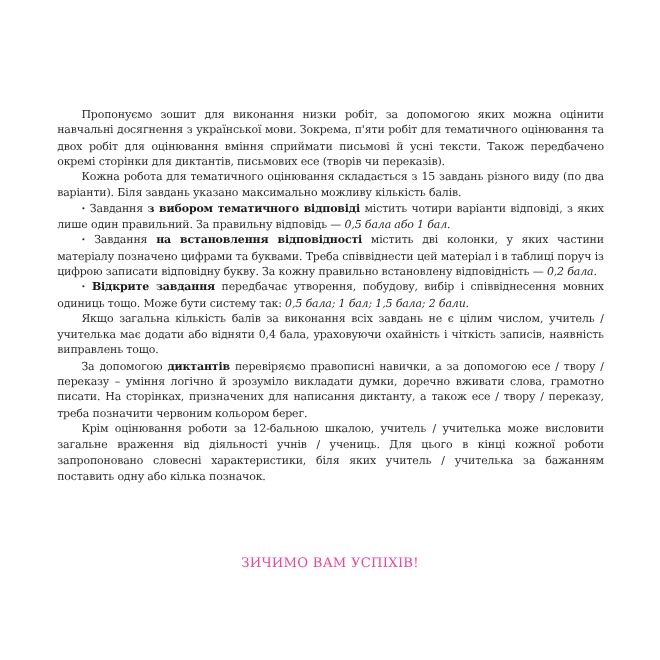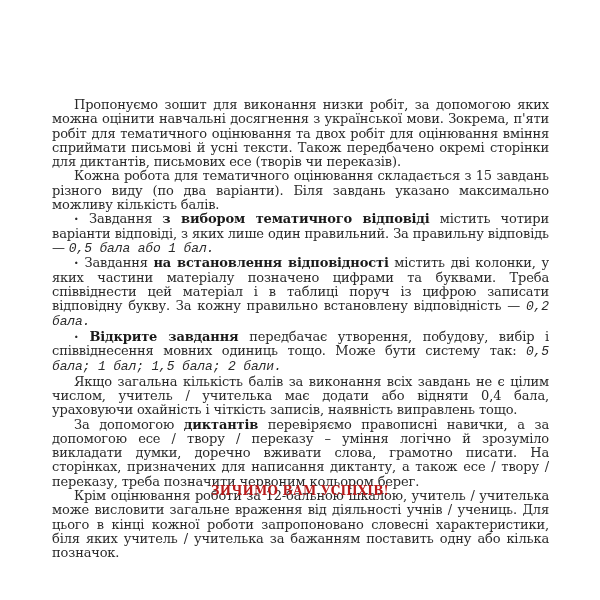--- a/index.html
+++ b/index.html
@@ -2,39 +2,38 @@
 <html><head>
   <meta charset="utf-8">
   <style>
     html, body { margin: 0; padding: 0; background: #ffffff; }
     body { width: 600px; height: 600px; position: relative; overflow: hidden; }
     .page {
       position: absolute;
       left: 52px; top: 98px;
       width: 497px;
       font-family: "DejaVu Serif", serif;
-      font-size: 13px;
+      font-size: 10px;
       line-height: 14.3px;
       color: #2a2a2a;
       text-align: justify;
       letter-spacing: -0.15px;
     }
     .para { margin: 0; text-indent: 22px; }
     .bullet::before { content: "· "; font-weight: bold; }
     b { font-weight: bold; color: #1a1a1a; }
-    i { font-style: italic; font-family: Liberation Mono, monospace; }
+    i { font-style: italic; }
     .closing {
       position: absolute;
-      left: 0; width: 600px; top: 484px;
+      left: 0; width: 600px; top: 504px;
       text-align: center;
       font-family: "DejaVu Serif", serif;
       font-size: 12px;
-      color: #b91c1c;
+      color: #ec4899;
       letter-spacing: 0.2px;
-      font-weight: bold;
     }
   </style>
 </head>
 <body>
 
 <div class="page">
   <p class="para">
     <span>Пропонуємо зошит для виконання низки робіт, за допомогою яких можна оцінити навчальні досягнення з української мови. Зокрема, п'яти робіт для тематичного оцінювання та двох робіт для оцінювання вміння сприймати письмові й усні тексти. Також передбачено окремі сторінки для диктантів, письмових есе (творів чи переказів).</span>
   </p>
   <p class="para">

